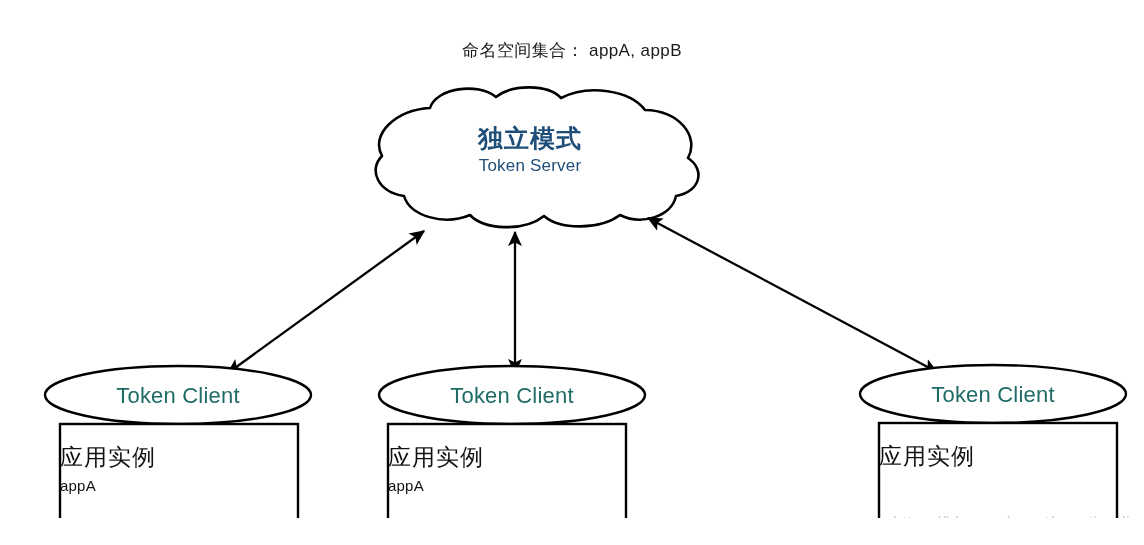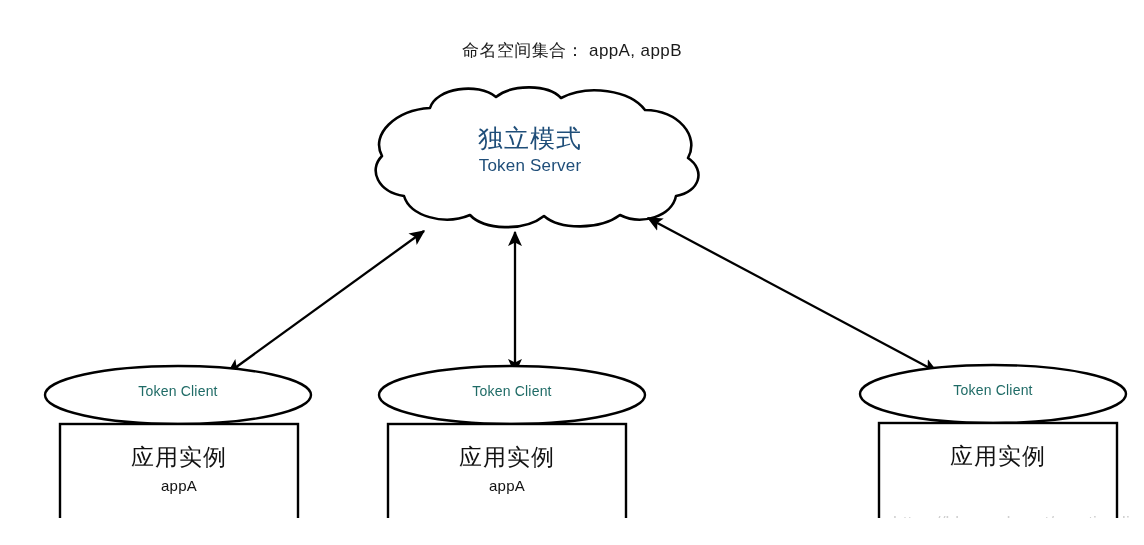--- a/index.html
+++ b/index.html
@@ -42,37 +42,38 @@
     width: 316px;
     text-align: center;
     color: #1f4e79;
     line-height: 1.32;
     pointer-events: none;
   }
   .cloud-label .l1 {
     display: block;
     font-size: 25px;
     letter-spacing: 1px;
+    font-weight: bold;
   }
   .cloud-label .l2 {
     display: block;
     font-size: 17px;
     letter-spacing: 0.2px;
   }
   .client-label {
     position: absolute;
-    font-size: 14px;
+    font-size: 22px;
     color: #1f6b66;
     text-align: center;
     white-space: nowrap;
     letter-spacing: 0.2px;
   }
   .app-box-label {
     position: absolute;
-    text-align: center;
+    text-align: left;
     color: #111111;
     line-height: 1.46;
   }
   .app-box-label .a1 {
     display: block;
     font-size: 23px;
     letter-spacing: 1px;
   }
   .app-box-label .a2 {
     display: block;

